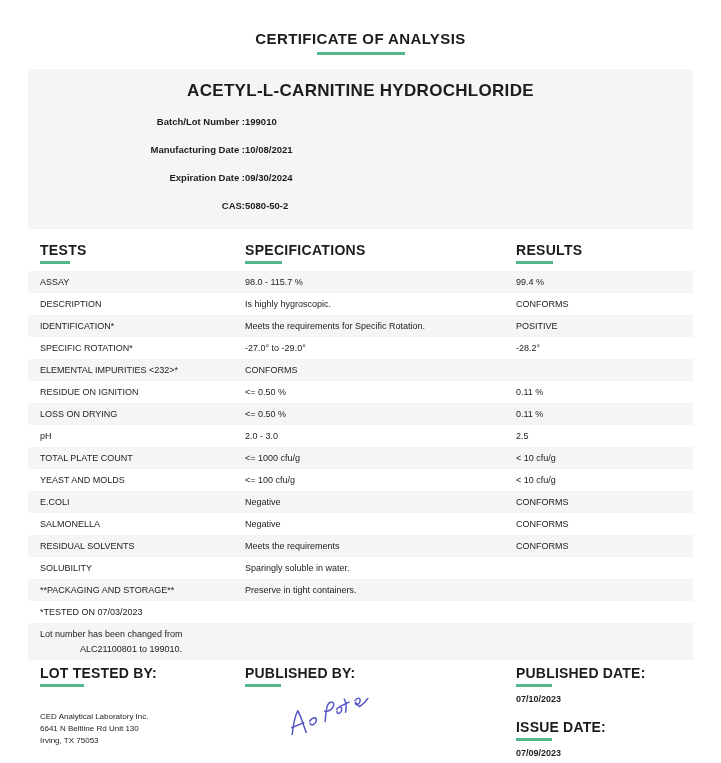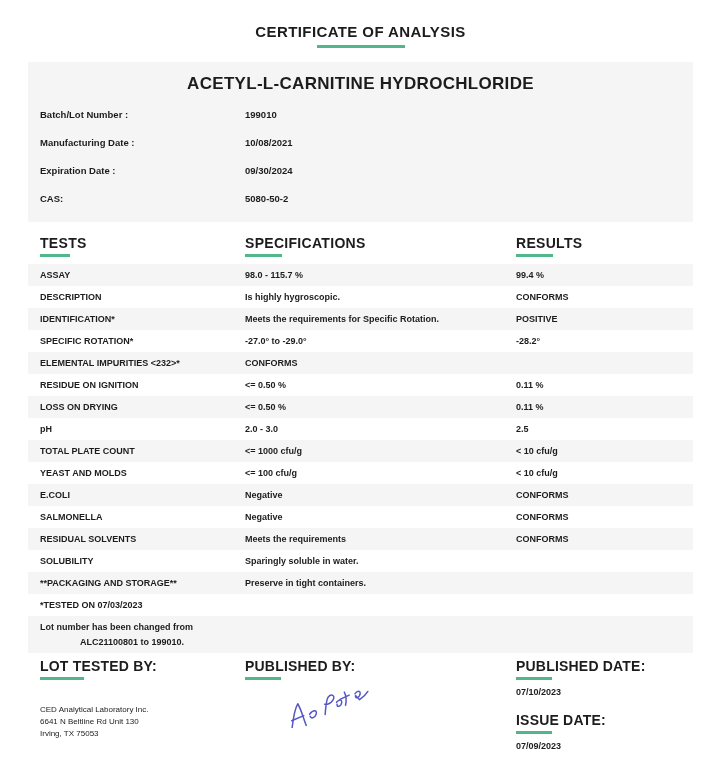--- a/index.html
+++ b/index.html
@@ -5,54 +5,53 @@
   * { box-sizing: border-box; }
   html, body { margin: 0; padding: 0; }
   body {
     width: 721px; height: 763px; overflow: hidden;
     background: #ffffff;
     font-family: "Liberation Sans", sans-serif;
     color: var(--text, #1c1c1c);
     -webkit-font-smoothing: antialiased;
   }
   .doc-title {
-    margin-top: 23px;
+    margin-top: 30px;
     text-align: center;
     font-size: 15px; font-weight: 700; letter-spacing: 0.4px;
   }
   .green-bar { background: var(--green, #52b788); height: 3px; }
   .title-underline { width: 88px; margin: 5px auto 0; }
 
   .info-box {
     margin: 14px 28px 0; background: var(--shade, #f5f5f5);
     padding: 7px 0 10px;
   }
   .product-name {
     text-align: center; font-size: 17px; font-weight: 700;
     letter-spacing: 0.3px; padding: 5px 0 3px;
   }
-  .fields { margin-top: 3px; }
+  .fields { margin-top: 3px; text-align: right; }
   .field-row { display: flex; align-items: center; height: 28px; padding-left: 12px; }
   .field-label { width: 205px; font-size: 9.5px; font-weight: 700; }
   .field-value { font-size: 9.5px; font-weight: 700; }
 
   .table-head {
     margin: 13px 28px 0; padding-left: 12px;
     display: grid; grid-template-columns: 205px 271px 1fr;
   }
   .col-header { font-size: 14px; font-weight: 700; letter-spacing: 0.3px; }
   .u-tests { width: 30px; margin-top: 3px; }
   .u-specs { width: 37px; margin-top: 3px; }
   .u-results { width: 37px; margin-top: 3px; }
 
   .tbody { margin: 7px 28px 0; }
   .table-row {
     display: grid; grid-template-columns: 205px 271px 1fr;
     padding: 6px 0 6px 12px;
-    font-weight: bold;
   }
   .table-row:nth-child(odd) { background: var(--shade, #f5f5f5); }
   .cell { font-size: 9px; line-height: 10px; }
   .cell .line + .line { margin-top: 5px; padding-left: 40px; }
   .cell.spec-cell { padding-right: 14px; }
 
   .footer {
     margin: 5px 28px 0; padding-left: 12px;
     display: grid; grid-template-columns: 205px 271px 1fr;
   }

